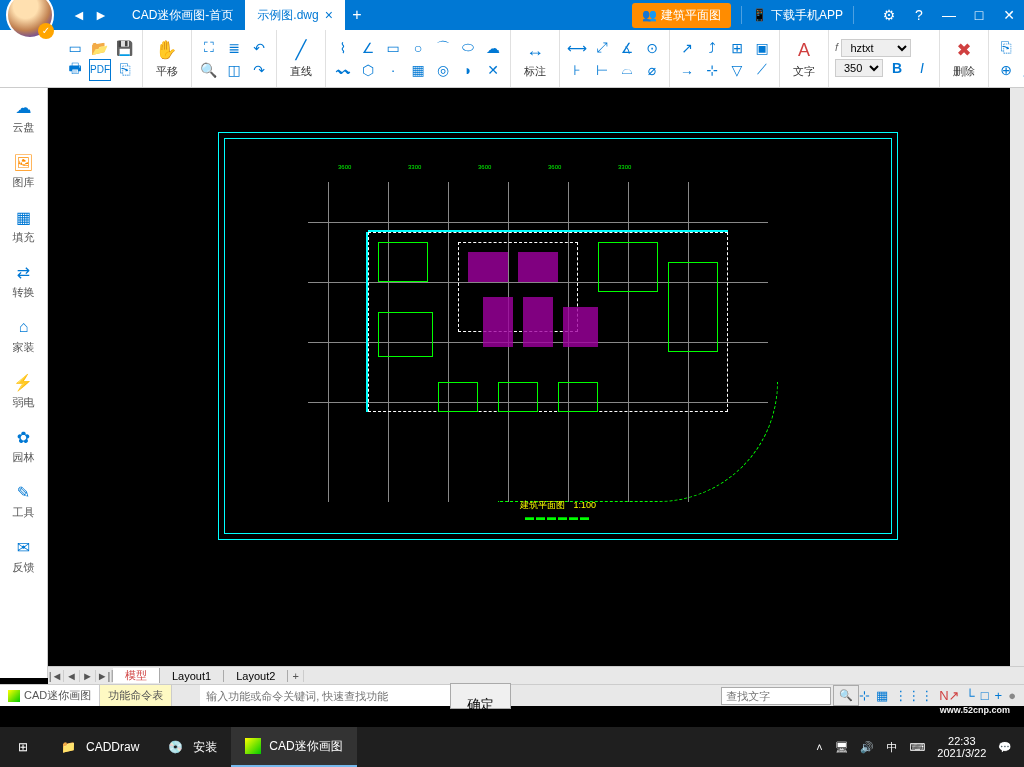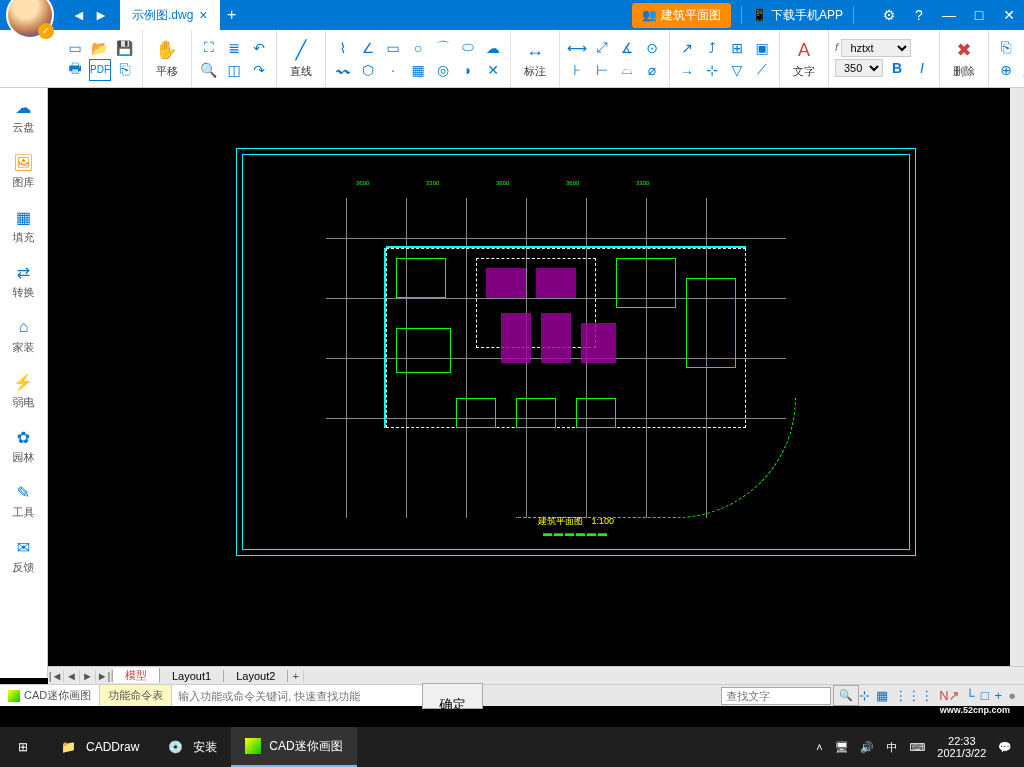--- a/index.html
+++ b/index.html
@@ -33,21 +33,21 @@
 .font-sel { border: 1px solid #ccc; font-size: 11px; padding: 1px 4px; width: 70px; }
 .size-sel { border: 1px solid #ccc; font-size: 11px; padding: 1px 4px; width: 48px; }
 
 
 .sidebar { position: absolute; left: 0; top: 88px; width: 48px; background: #fff; height: 590px; border-right: 1px solid #ccc; }
 .side-item { display: flex; flex-direction: column; align-items: center; padding: 8px 0; cursor: pointer; font-size: 11px; color: #555; gap: 2px; }
 .side-item .sico { width: 22px; height: 22px; color: #0078d4; display: flex; align-items: center; justify-content: center; font-size: 16px; }
 
 
 .canvas-area { position: absolute; left: 48px; top: 88px; right: 0; height: 578px; background: #000; overflow: hidden; }
-.drawing { position: absolute; left: 170px; top: 60px; width: 680px; height: 408px; margin-left: 18px; }
+.drawing { position: absolute; left: 170px; top: 44px; width: 680px; height: 408px; }
 .frame-outer { position: absolute; inset: 0; border: 1px solid #00ffff; }
 .frame-inner { position: absolute; left: 6px; top: 6px; right: 6px; bottom: 6px; border: 1px solid #00ffff; }
 .floor { position: absolute; left: 90px; top: 50px; width: 460px; height: 300px; }
 .gridline { position: absolute; background: #888; }
 .wall { position: absolute; border: 1px dashed #fff; }
 .room { position: absolute; background: #a000a0; opacity: 0.8; }
 .greenob { position: absolute; border: 1px solid #00ff00; }
 .cyanln { position: absolute; background: #00ffff; }
 .dim { position: absolute; color: #00ff00; font-size: 6px; }
 .title-blk { position: absolute; bottom: 18px; left: 50%; transform: translateX(-50%); color: #ffff00; font-size: 9px; text-align: center; }
@@ -61,21 +61,21 @@
 .lt-nav { display: flex; border-right: 1px solid #aaa; }
 .lt-btn { width: 16px; text-align: center; cursor: pointer; border-right: 1px solid #ccc; color: #555; }
 .lt-tab { padding: 0 12px; cursor: pointer; border-right: 1px solid #aaa; }
 .lt-tab.active { background: #fff; color: #d04040; }
 
 
 .statusbar { position: absolute; left: 0; top: 684px; right: 0; height: 22px; background: #e8e8e8; display: flex; align-items: center; font-size: 11px; border-top: 1px solid #ccc; }
 .status-seg { padding: 0 8px; border-right: 1px solid #ccc; height: 100%; display: flex; align-items: center; color: #555; }
 .status-seg.app { background: #fff; }
 .status-seg.app::before { content: ""; width: 12px; height: 12px; background: linear-gradient(135deg,#ff0,#0c0); margin-right: 4px; }
-.cmd-input { flex: 0 0 250px; border: none; background: #fff; height: 100%; padding: 0 6px; font-size: 11px; outline: none; }
+.cmd-input { flex: 0 0 250px; border: none; background: #fff; height: 100%; padding: 0 6px; font-size: 11px; outline: none; margin-left: 28px; }
 .ok-btn { padding: 12px 16px; border: 1px solid #aaa; background: #f0f0f0; height: 18px; cursor: pointer; }
 .search-input { width: 110px; border: 1px solid #aaa; height: 18px; padding: 0 4px; font-size: 11px; }
 .status-right { margin-left: auto; display: flex; align-items: center; gap: 6px; padding-right: 8px; color: #0078d4; }
 .sicon { cursor: pointer; font-size: 13px; }
 
 
 .taskbar { position: absolute; left: 0; bottom: 0; right: 0; height: 40px; background: #1f1f1f; display: flex; align-items: center; color: #fff; font-size: 12px; }
 .tb-item { padding: 0 14px; height: 100%; display: flex; align-items: center; gap: 8px; cursor: pointer; }
 .tb-item.active { background: #333; border-bottom: 2px solid #76b9ed; }
 .tb-right { margin-left: auto; display: flex; align-items: center; gap: 12px; padding-right: 12px; font-size: 11px; }
@@ -84,20 +84,23 @@
 </head>
 <body>
 
 <div class="titlebar">
   <div class="avatar"></div>
   <div class="nav-btns">
     <div class="nav-btn">◄</div>
     <div class="nav-btn">►</div>
   </div>
   <div class="tabs">
+    <div class="tab">
+        <span>CAD迷你画图-首页</span>
+      </div>
     <div class="tab active">
         <span>示例图.dwg</span>
         <span class="tab-close">×</span>
       </div>
     <div class="tab-add">+</div>
   </div>
   <div class="titlebar-right">
     <div class="collab-btn">👥 <span>建筑平面图</span></div>
     <div class="divider"></div>
     <div class="app-dl">📱 <span>下载手机APP</span></div>

